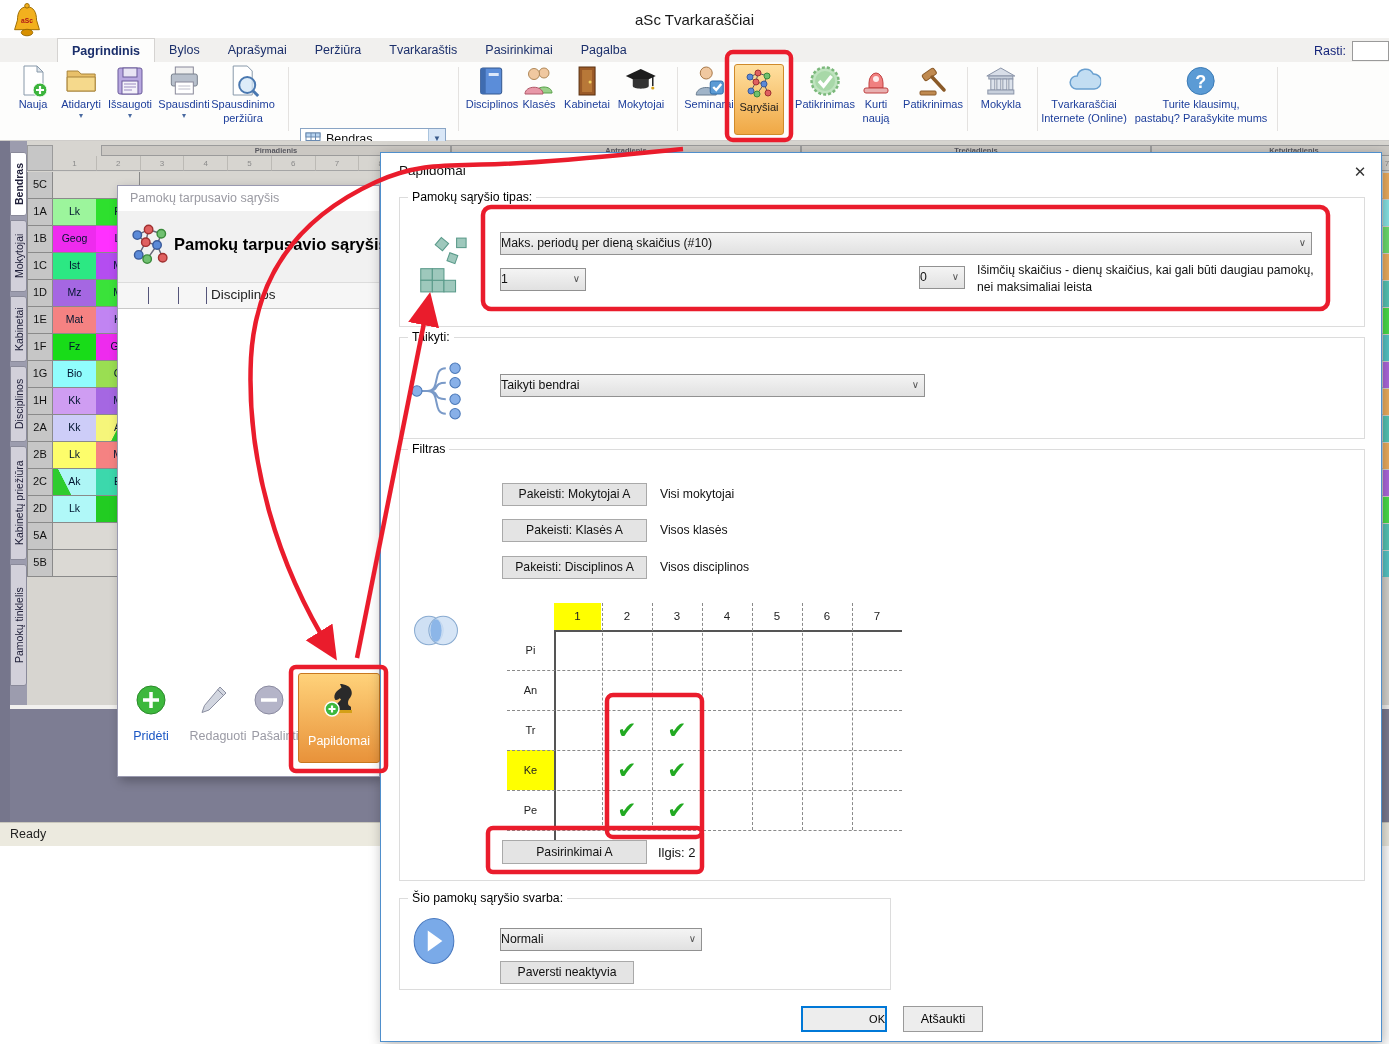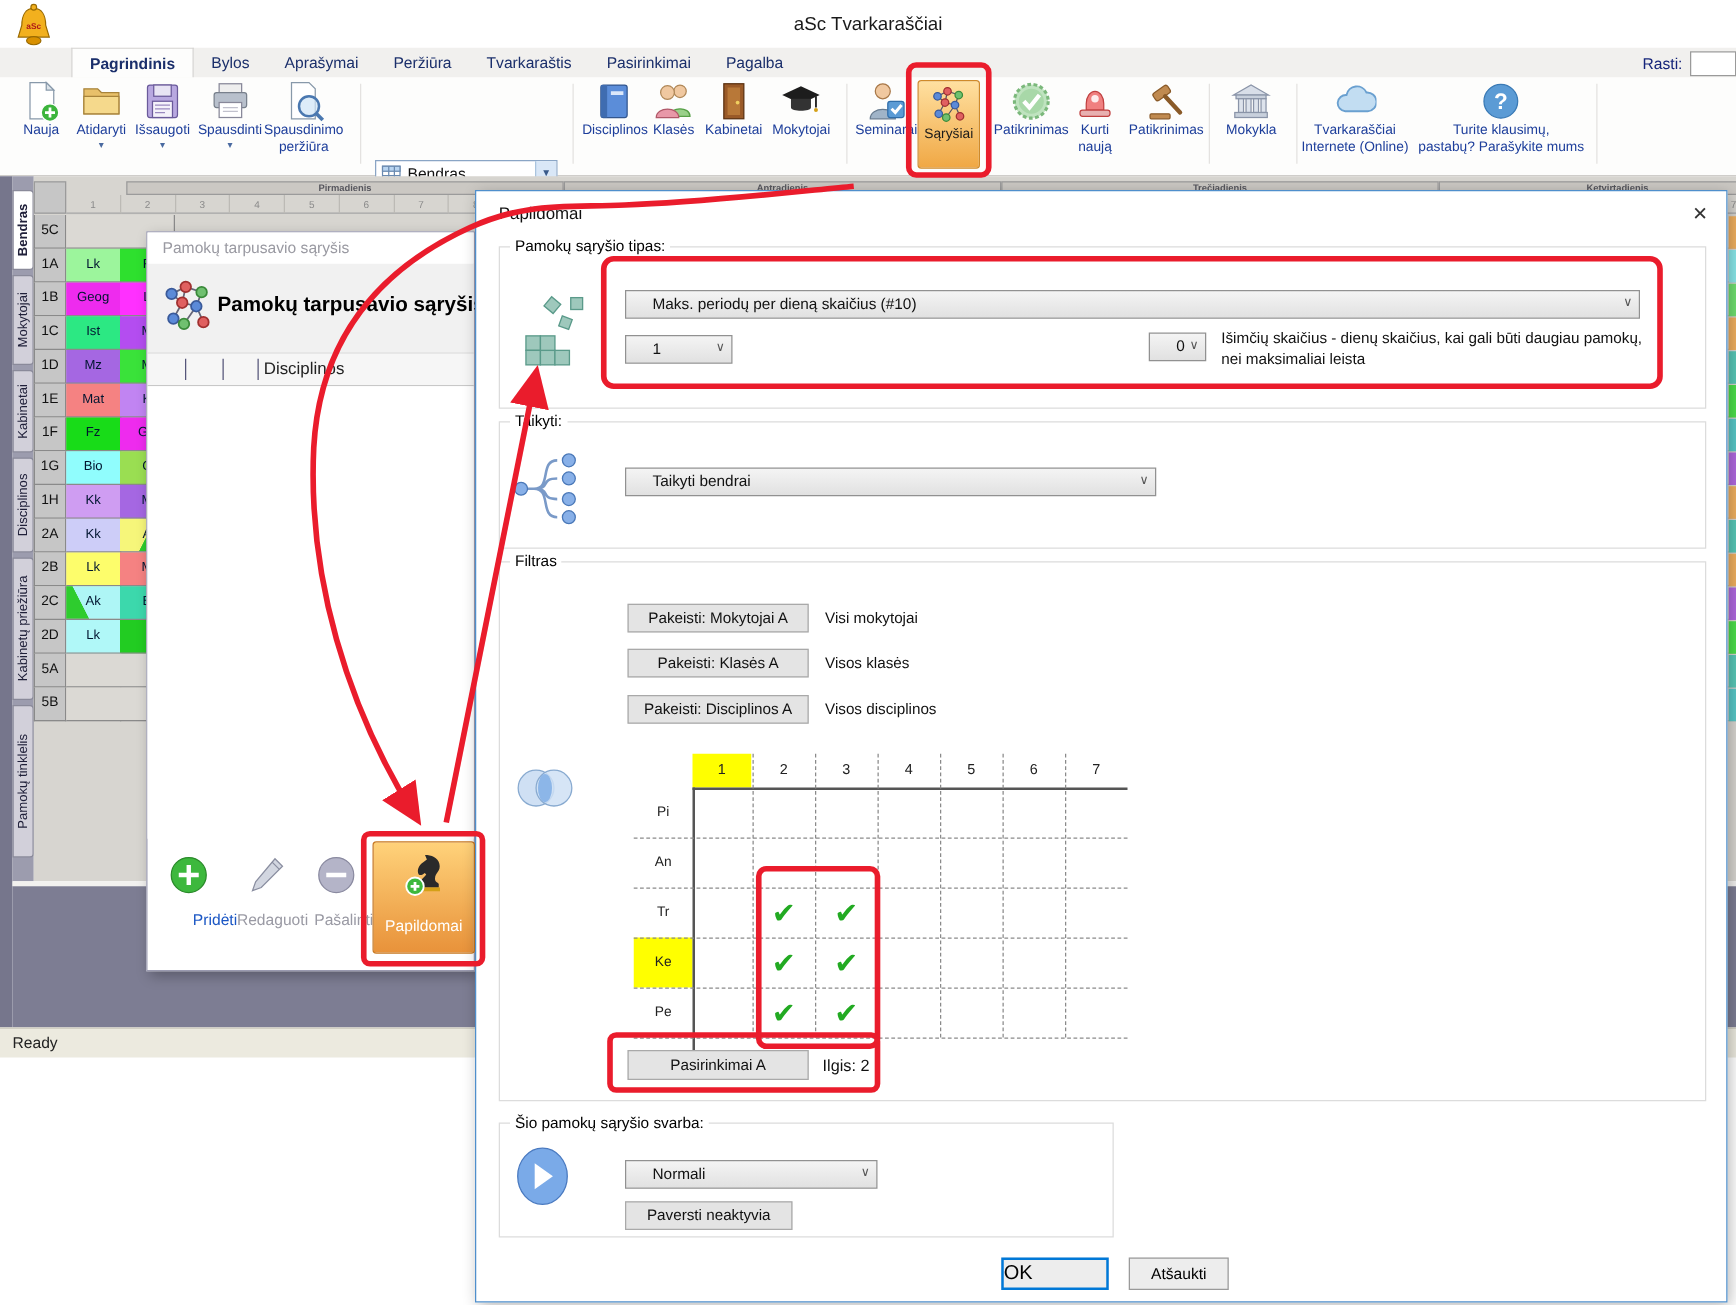--- a/index.html
+++ b/index.html
@@ -69,26 +69,26 @@
   #btn-papildomai { position:absolute; left:180px; top:487px; width:82px; height:90px; background:linear-gradient(#ffd27a,#e8923a); border:1px solid #c87820; border-radius:3px; }
   #btn-papildomai svg { position:absolute; left:24px; top:8px; width:36px; height:36px; }
   #btn-papildomai .plabel { position:absolute; left:0; right:0; bottom:14px; text-align:center; color:#fff; font-size:12.5px; }
 
   
   #pp-dialog { position:absolute; left:380px; top:152px; width:1002px; height:890px; background:#fff; border:1px solid #4f8fcc; box-shadow:2px 3px 12px rgba(0,0,0,.3); z-index:20; }
   #pp-title { position:absolute; left:18px; top:10px; font-size:13.5px; color:#111; }
   #pp-close { position:absolute; left:968px; top:8px; width:22px; height:22px; font-size:15px; color:#333; text-align:center; line-height:22px; }
   .group { position:absolute; border:1px solid #dcdcdc; }
   .glabel { position:absolute; top:-8px; left:8px; background:#fff; padding:0 4px; font-size:12.3px; color:#000; white-space:nowrap; }
-  .dd { position:absolute; height:23px; background:linear-gradient(#f4f4f4,#e1e1e1); border:1px solid #919191; font-size:12.3px; color:#111; padding:3px 20px 0 21px; overflow:hidden; white-space:nowrap; }
+  .dd { position:absolute; height:23px; background:linear-gradient(#f4f4f4,#e1e1e1); border:1px solid #919191; font-size:12.3px; color:#111; padding:3px 20px 0 0; overflow:hidden; white-space:nowrap; }
   .dd .chev { position:absolute; right:5px; top:4px; color:#555; font-size:10px; }
   .btn { position:absolute; background:#e4e4e4; border:1px solid #a9a9a9; font-size:12.2px; color:#111; text-align:center; }
   .desc { position:absolute; font-size:12.2px; color:#111; line-height:1.4; }
   .gicon { position:absolute; }
-  #ok-btn { position:absolute; left:420px; top:853px; width:86px; height:26px; background:#ededed; border:2px solid #0078d7; font-size:16px; text-align:left; line-height:22px; }
+  #ok-btn { position:absolute; left:420px; top:853px; width:86px; height:26px; background:#ededed; border:2px solid #0078d7; font-size:11px; text-align:right; line-height:22px; }
   #cancel-btn { position:absolute; left:522px; top:853px; width:80px; height:26px; background:#ededed; border:1px solid #9a9a9a; font-size:12.5px; text-align:center; line-height:24px; }
 
   
   .fg-head { position:absolute; font-size:11.5px; color:#222; text-align:center; line-height:26px; }
   .fg-rowlab { position:absolute; font-size:11px; color:#222; text-align:center; line-height:40px; }
   .fg-line-solid { position:absolute; background:#555; }
   .fg-vdash { position:absolute; width:0; border-left:1px dashed #8a8a8a; }
   .fg-hdash { position:absolute; height:0; border-top:1px dashed #8a8a8a; }
   .fg-check { position:absolute; width:50px; height:40px; text-align:center; line-height:40px; font-size:23px; font-weight:bold; color:#22aa22; }
   .fg-yellow { position:absolute; background:#ffff00; }
@@ -496,21 +496,21 @@
       <span class="colsep" style="left:60px"></span>
       <span class="colsep" style="left:88px"></span>
       <span class="htext">Disciplinos</span>
     </div>
     <div id="rel-list"></div>
     <div id="rel-toolbar">
         <div class="rtb-icon" style="left: 16px; top: 497px;"><svg viewBox="0 0 34 34">
             <circle cx="17" cy="17" r="14" fill="#3db83d" stroke="#2a8a2a"></circle>
             <path d="M17 9 v16 M9 17 h16" stroke="#fff" stroke-width="3.5"></path>
           </svg></div>
-        <div class="rtb-label" style="left: 33px; top: 543px; color: rgb(26, 86, 196); margin-left: 21px;">Pridėti</div>
+        <div class="rtb-label" style="left: 33px; top: 543px; color: rgb(26, 86, 196);">Pridėti</div>
         <div class="rtb-icon" style="left: 78px; top: 497px;"><svg viewBox="0 0 34 34">
             <path d="M24 4 l6 6 -17 17 -7 2.5 2.5-7 z" fill="#d2d6e0" stroke="#8a8ea0"></path>
             <path d="M21.5 6.5 l6 6" stroke="#8a8ea0"></path>
           </svg></div>
         <div class="rtb-label" style="left: 100px; top: 543px; color: rgb(154, 154, 164);">Redaguoti</div>
         <div class="rtb-icon" style="left: 134px; top: 497px;"><svg viewBox="0 0 34 34">
             <circle cx="17" cy="17" r="14" fill="#b4b4c8" stroke="#8a8aa0"></circle>
             <path d="M9 17 h16" stroke="#fff" stroke-width="3.5"></path>
           </svg></div>
         <div class="rtb-label" style="left: 157px; top: 543px; color: rgb(154, 154, 164);">Pašalinti</div>

